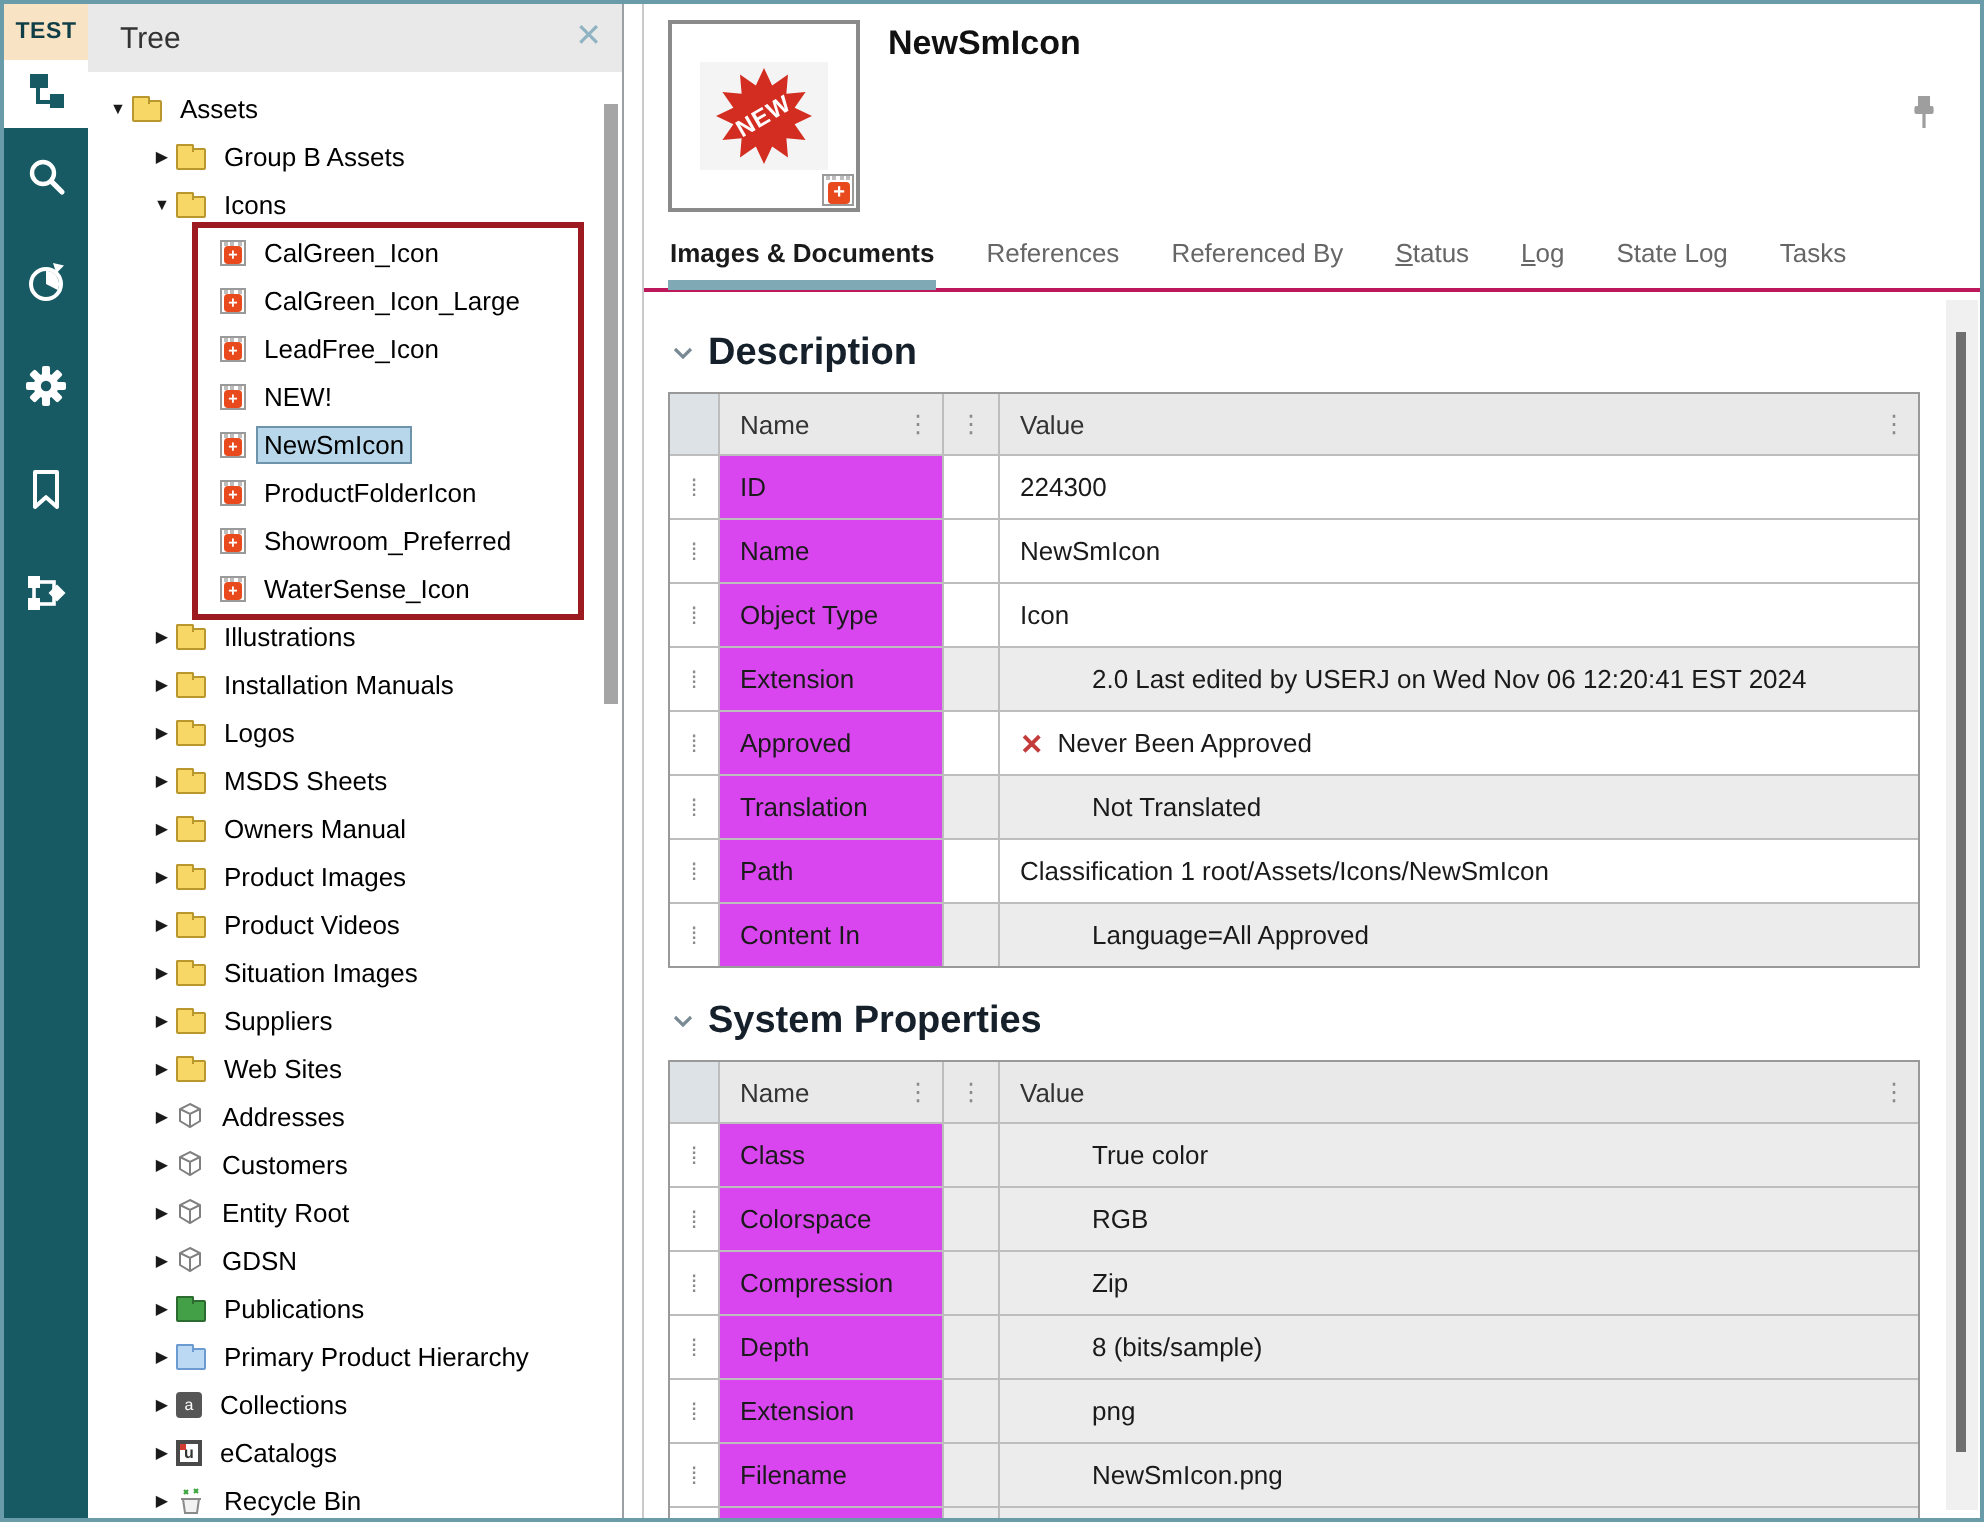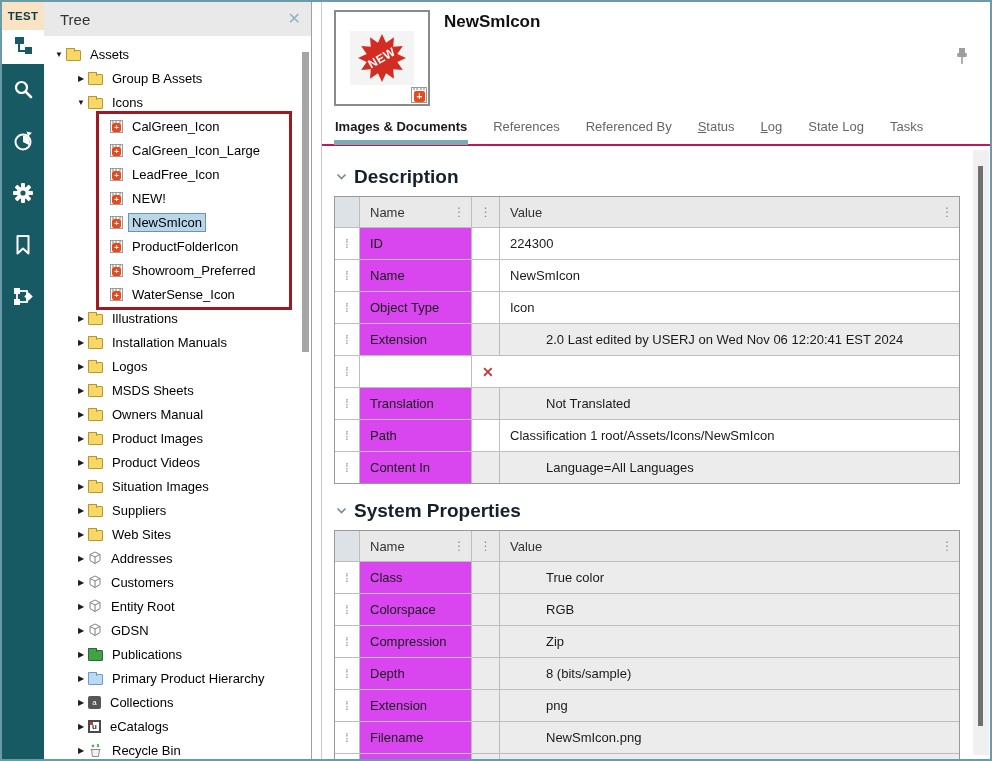--- a/index.html
+++ b/index.html
@@ -468,20 +468,21 @@
           <div class="grid-row trow ro">
             <div class="cell c-handle">⁞</div>
             <div class="cell c-name">Extension</div>
             <div class="cell c-type"></div>
             <div class="cell c-value">
               <span class="vtext">2.0 Last edited by USERJ on Wed Nov 06 12:20:41 EST 2024</span>
             </div>
           </div>
           <div class="grid-row trow rw">
             <div class="cell c-handle">⁞</div>
+            <div class="cell c-name">Approved</div>
             <div class="cell c-type"></div>
             <div class="cell c-value">
               <span class="red-x">✕</span>
               <span class="vtext">Never Been Approved</span>
             </div>
           </div>
           <div class="grid-row trow ro">
             <div class="cell c-handle">⁞</div>
             <div class="cell c-name">Translation</div>
             <div class="cell c-type"></div>
@@ -495,21 +496,21 @@
             <div class="cell c-type"></div>
             <div class="cell c-value">
               <span class="vtext">Classification 1 root/Assets/Icons/NewSmIcon</span>
             </div>
           </div>
           <div class="grid-row trow ro">
             <div class="cell c-handle">⁞</div>
             <div class="cell c-name">Content In</div>
             <div class="cell c-type"></div>
             <div class="cell c-value">
-              <span class="vtext">Language=All Languages</span>
+              <span class="vtext">Language=All Approved</span>
             </div>
           </div>
         </div>
 
       <div class="section-head sp">
         <svg width="11" height="8" viewBox="0 0 11 8">
           <path d="M1.5 1.5 L5.5 5.5 L9.5 1.5" stroke="#7A8A94" stroke-width="1.6" fill="none"></path>
         </svg>
         <span class="section-title">System Properties</span>
       </div>

